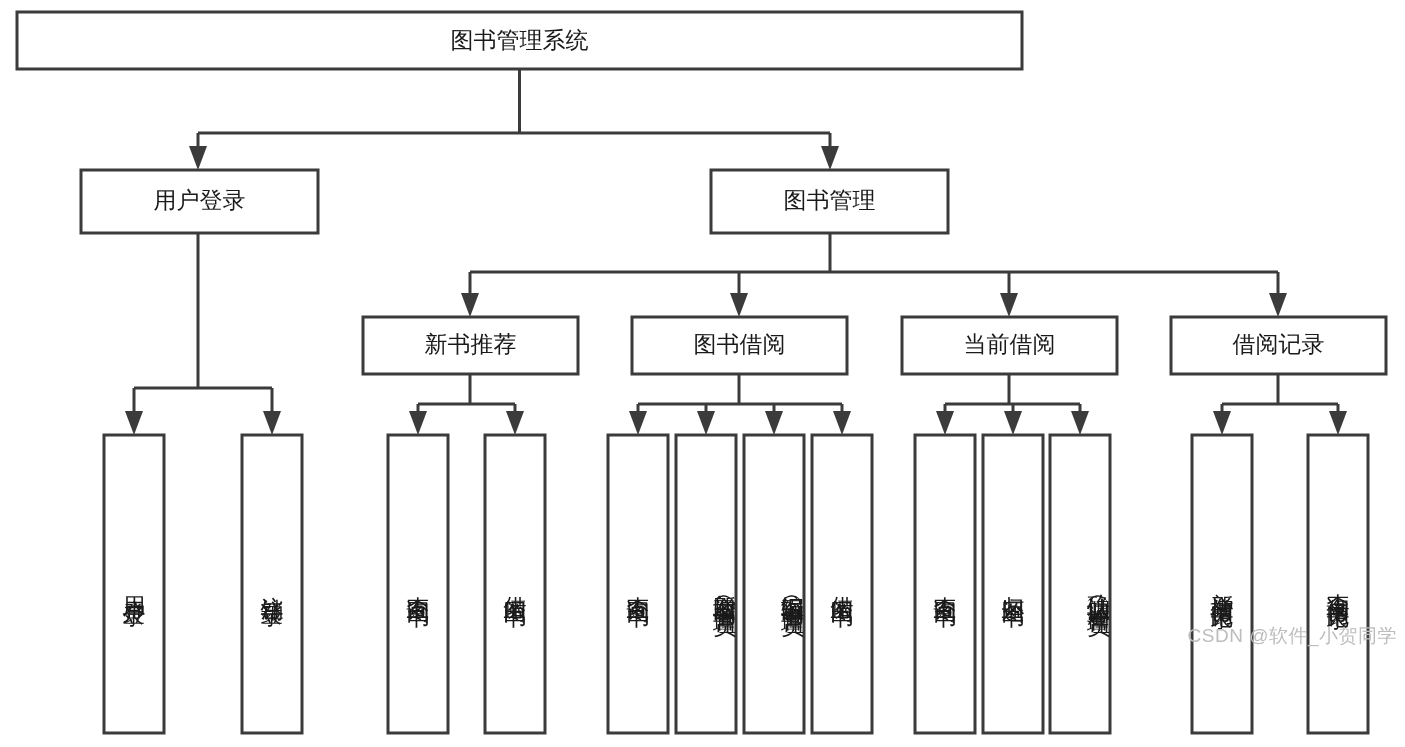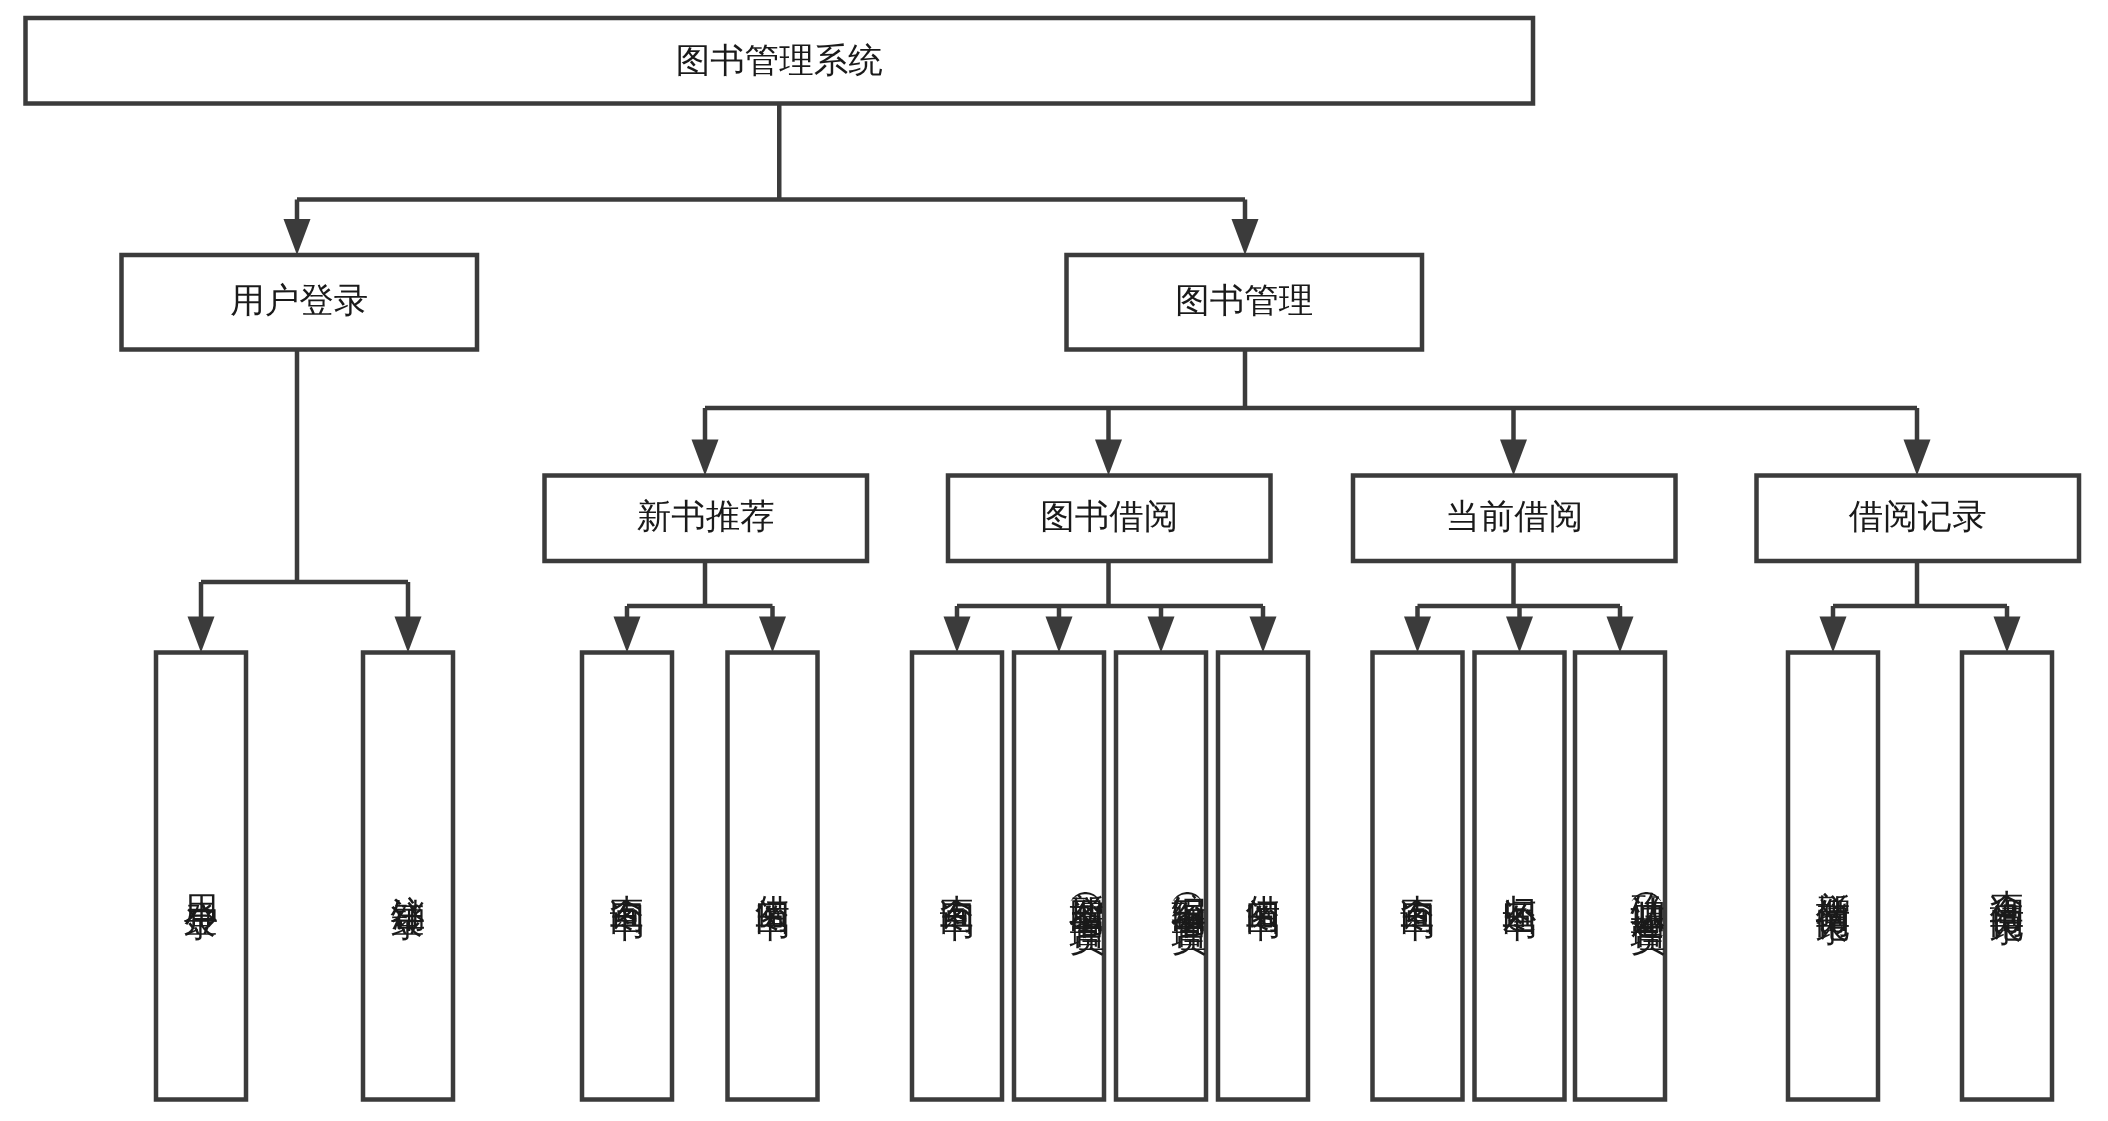--- a/index.html
+++ b/index.html
@@ -211,14 +211,15 @@
   <div class="vlabel" style="left:608px; top:435px; width:60px; height:298px;">查询图书</div>
   <div class="vlabel" style="left:676px; top:435px; width:60px; height:298px; align-items:flex-start; padding-top:10px; box-sizing:border-box;">新增图书（管理员）</div>
   <div class="vlabel" style="left:744px; top:435px; width:60px; height:298px; align-items:flex-start; padding-top:10px; box-sizing:border-box;">编辑图书（管理员）</div>
   <div class="vlabel" style="left:812px; top:435px; width:60px; height:298px;">借阅图书</div>
   <div class="vlabel" style="left:915px; top:435px; width:60px; height:298px;">查询图书</div>
   <div class="vlabel" style="left:983px; top:435px; width:60px; height:298px;">归还图书</div>
   <div class="vlabel" style="left:1050px; top:435px; width:60px; height:298px; align-items:flex-start; padding-top:10px; box-sizing:border-box;">确认归还（管理员）</div>
   <div class="vlabel" style="left:1192px; top:435px; width:60px; height:298px;">新增借阅记录</div>
   <div class="vlabel" style="left:1308px; top:435px; width:60px; height:298px;">查询借阅记录</div>
 
+  <div class="watermark">CSDN @软件_小贺同学</div>
 
 </div>
 
 </body></html>

